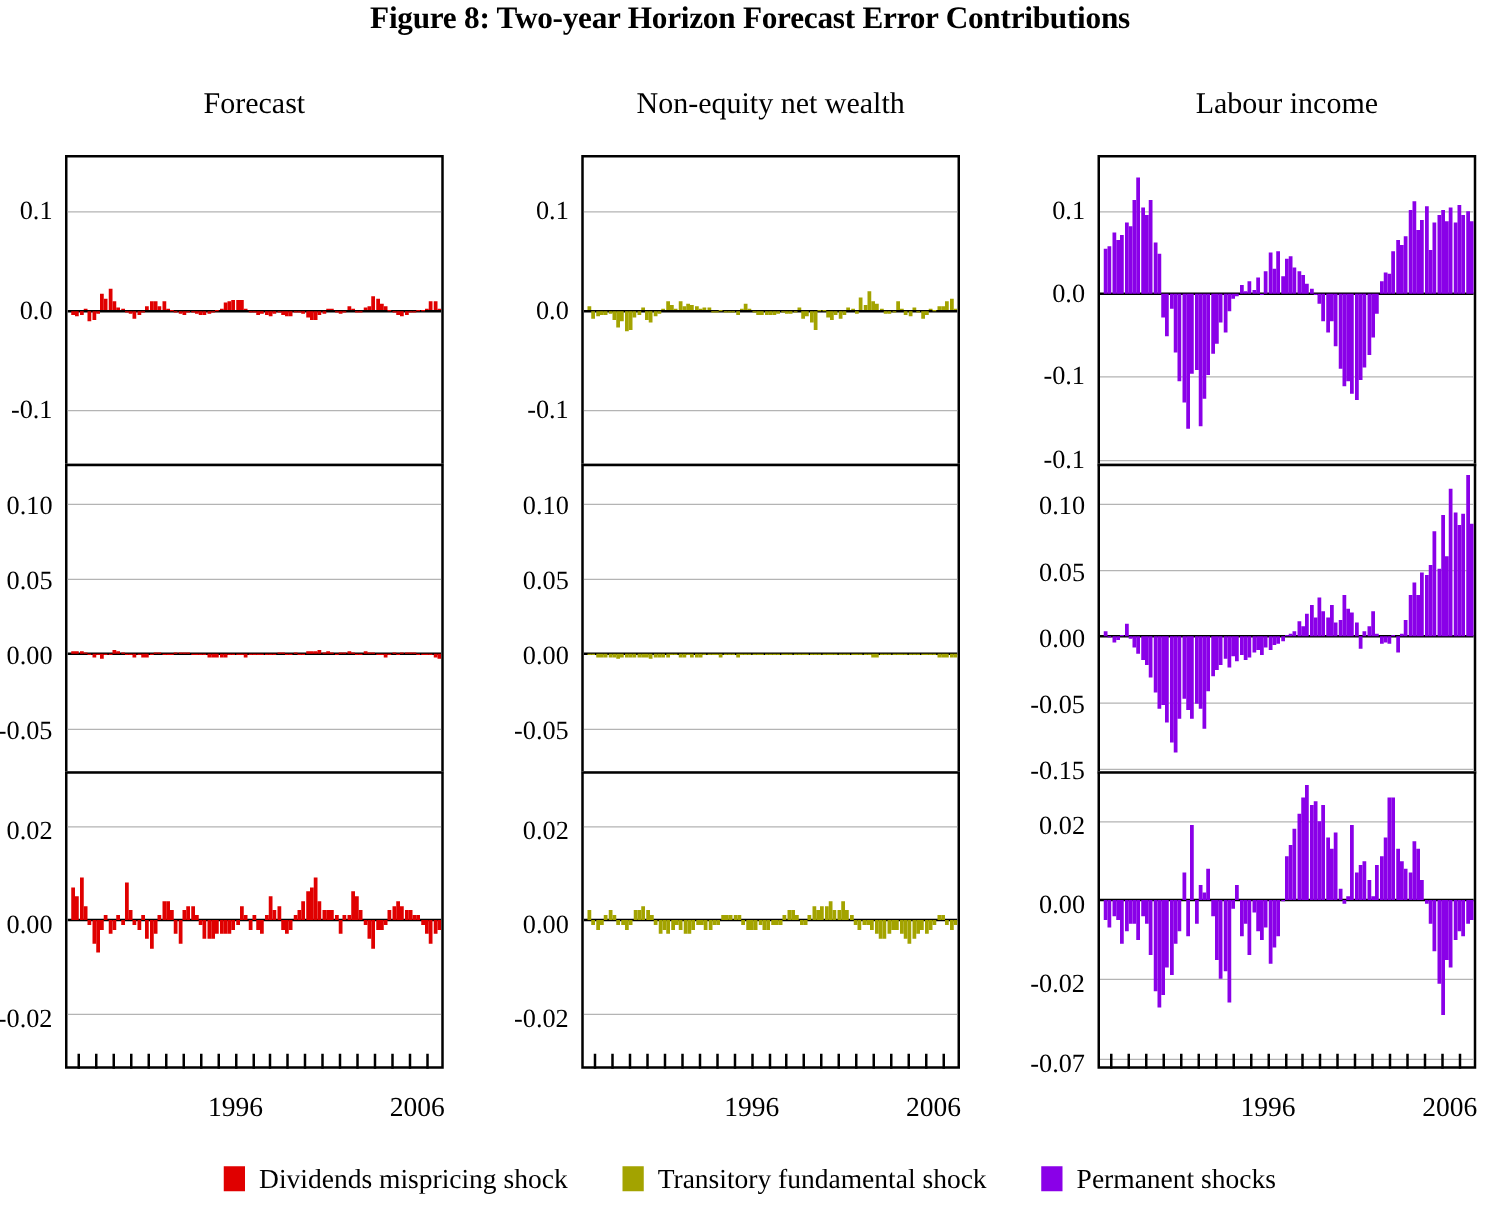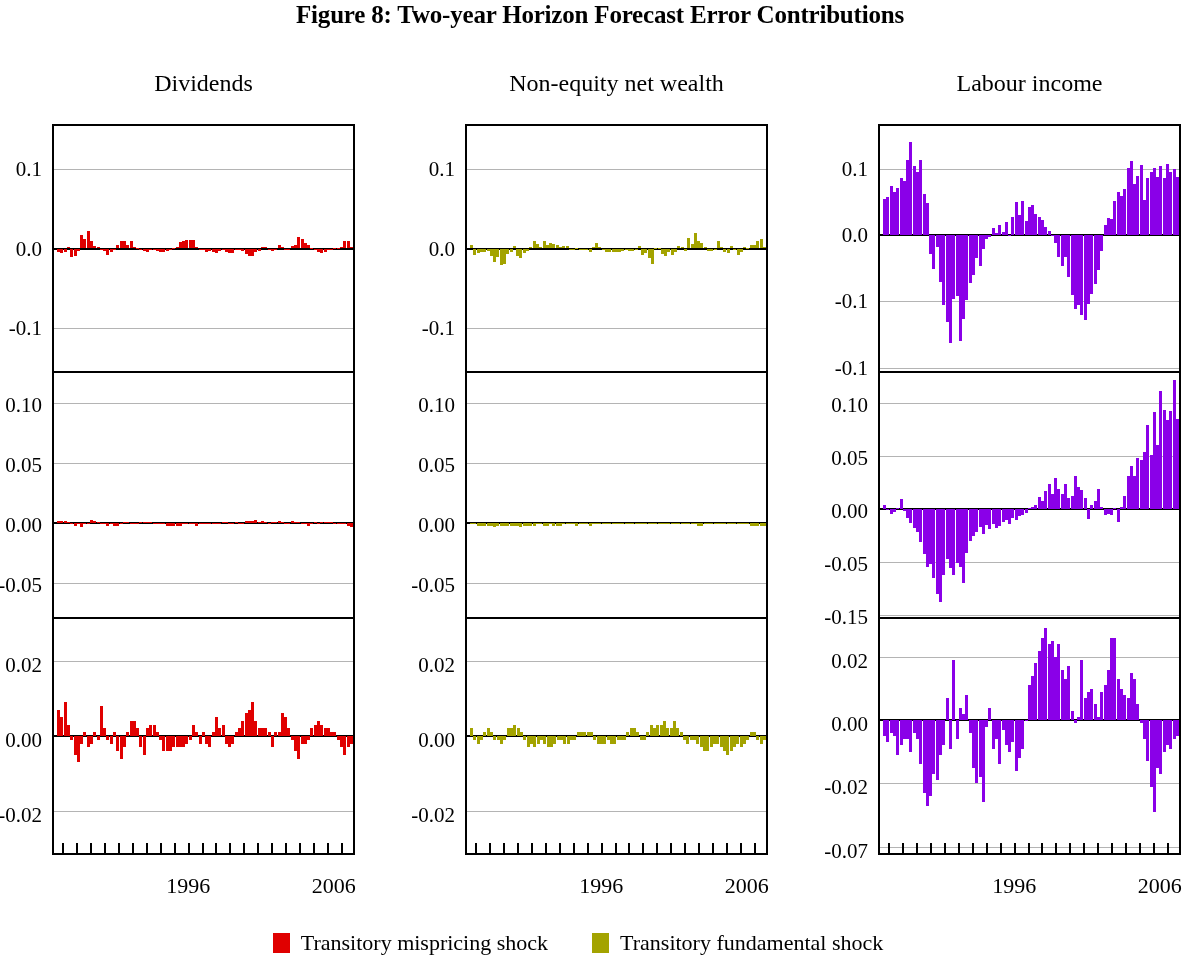--- a/index.html
+++ b/index.html
@@ -140,21 +140,21 @@
   }
   .legend-gap { width: 44px; display:inline-block; }
 </style>
 </head>
 <body>
 
 <div id="figure-title">
   <span class="fig-num">Figure 8</span><span>: </span><span>Two-year Horizon Forecast Error Contributions</span>
 </div>
 
-<div class="col-header" id="hdr0" style="left: 52px; width: 303px;">Dividends</div>
+<div class="col-header" id="hdr0" style="left: 52px; width: 303px;">Forecast</div>
 <div class="col-header" id="hdr1" style="left: 465px; width: 303px;">Non-equity net wealth</div>
 <div class="col-header" id="hdr2" style="left: 878px; width: 303px;">Labour income</div>
 
 <div id="plot-root">
     <div class="ytick" style="top: 169.468px; left: -44px; width: 86px;">0.1</div>
     <div class="ytick" style="top: 248.5px; left: -44px; width: 86px;">0.0</div>
     <div class="ytick" style="top: 327.532px; left: -44px; width: 86px;">-0.1</div>
     <div class="ytick" style="top: 405.049px; left: -44px; width: 86px;">0.10</div>
     <div class="ytick" style="top: 465.148px; left: -44px; width: 86px;">0.05</div>
     <div class="ytick" style="top: 525.246px; left: -44px; width: 86px;">0.00</div>
@@ -1142,21 +1142,25 @@
       <div class="xtick" style="left: 275.05px;"></div>
       <div class="xtick" style="left: 289px;"></div>
     </div>
     <div class="xlabel" style="left: 1014.35px; top: 873px;">1996</div>
     <div class="xlabel" style="left: 1159.79px; top: 873px;">2006</div>
   </div>
 
 <div id="legend">
   <div class="legend-item">
     <span class="legend-swatch" id="sw0" style="background: rgb(224, 0, 0);"></span>
-    <span class="legend-label">Transitory mispricing shock</span>
+    <span class="legend-label">Dividends mispricing shock</span>
   </div>
   <span class="legend-gap"></span>
   <div class="legend-item">
     <span class="legend-swatch" id="sw1" style="background: rgb(163, 163, 0);"></span>
     <span class="legend-label">Transitory fundamental shock</span>
   </div>
   <span class="legend-gap"></span>
+  <div class="legend-item">
+    <span class="legend-swatch" id="sw2" style="background: rgb(138, 0, 232);"></span>
+    <span class="legend-label">Permanent shocks</span>
+  </div>
 </div>
 
 </body></html>

